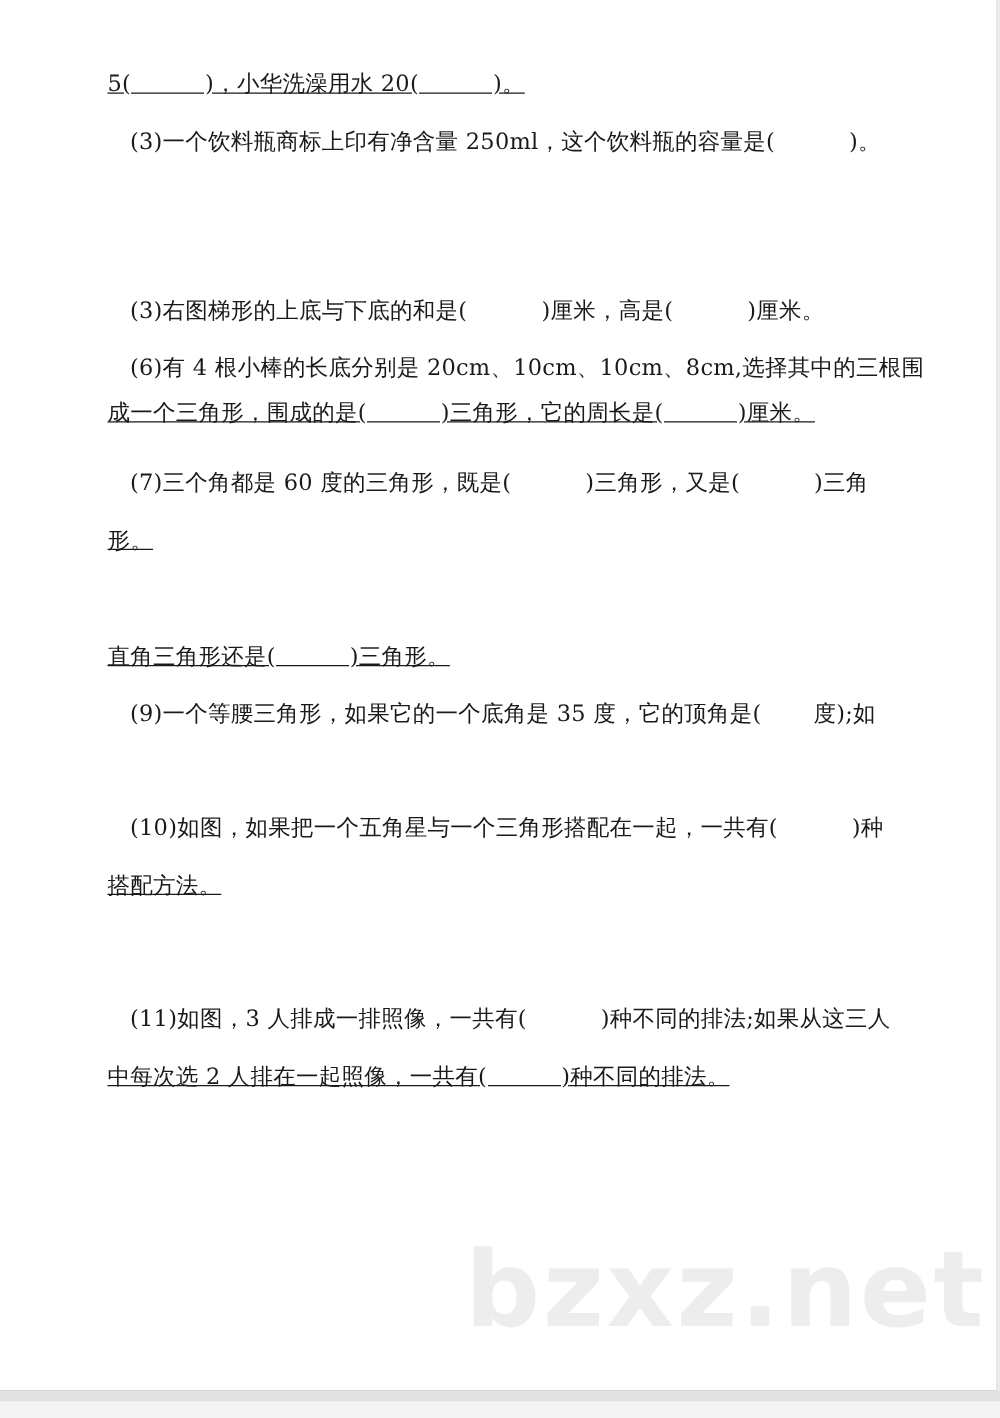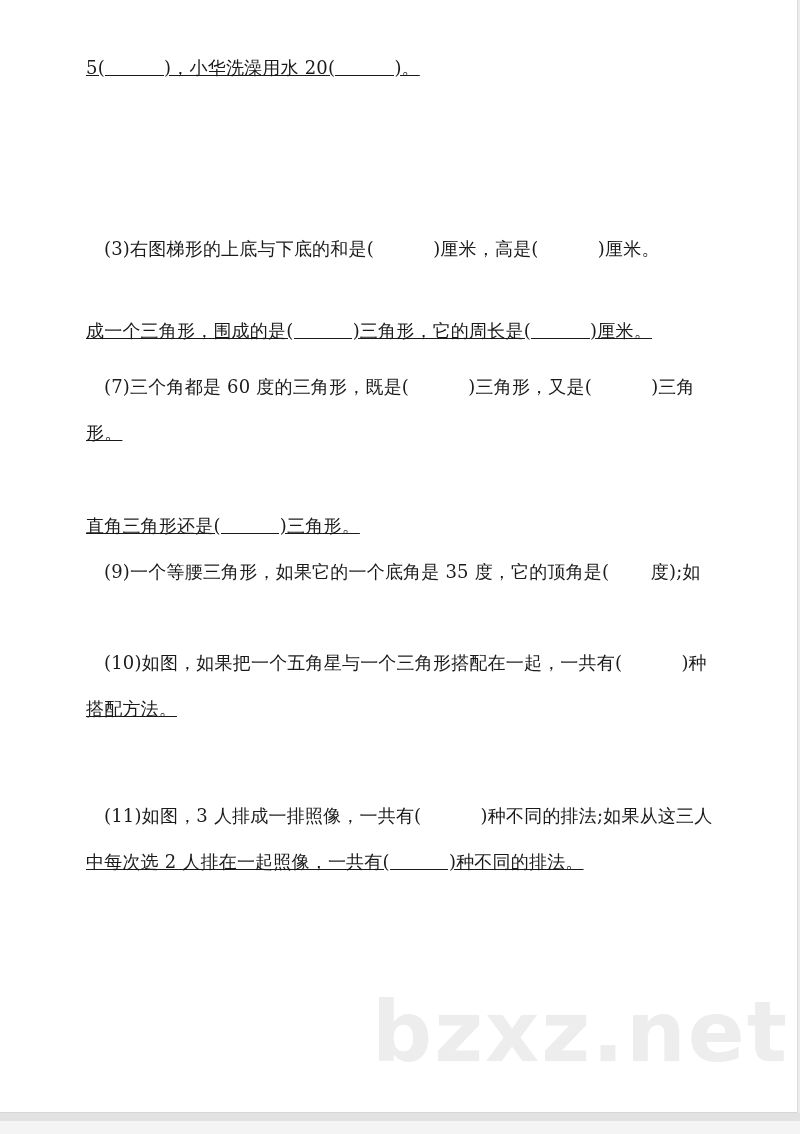--- a/index.html
+++ b/index.html
@@ -39,21 +39,23 @@
     font-family: "DejaVu Sans", "Liberation Sans", sans-serif;
     font-weight: bold; font-size: 84px; line-height: 84px;
     color: #ededed; letter-spacing: 2px;
   }
 </style>
 </head>
 <body>
 
 <div class="page">
   <div class="line flush" style="top:57px">5(          )，小华洗澡用水 20(          )。</div>
+  <div class="line indent" style="top:103px">(3)一个饮料瓶商标上印有净含量 250ml，这个饮料瓶的容量是(          )。</div>
   <div class="line indent" style="top:238px">(3)右图梯形的上底与下底的和是(          )厘米，高是(          )厘米。</div>
+  <div class="line indent" style="top:284px">(6)有 4 根小棒的长底分别是 20cm、10cm、10cm、8cm,选择其中的三根围</div>
   <div class="line flush" style="top:320px">成一个三角形，围成的是(          )三角形，它的周长是(          )厘米。</div>
   <div class="line indent" style="top:376px">(7)三个角都是 60 度的三角形，既是(          )三角形，又是(          )三角</div>
   <div class="line flush" style="top:422px">形。</div>
   <div class="line flush" style="top:515px">直角三角形还是(          )三角形。</div>
   <div class="line indent" style="top:561px">(9)一个等腰三角形，如果它的一个底角是 35 度，它的顶角是(       度);如</div>
   <div class="line indent" style="top:652px">(10)如图，如果把一个五角星与一个三角形搭配在一起，一共有(          )种</div>
   <div class="line flush" style="top:698px">搭配方法。</div>
   <div class="line indent" style="top:805px">(11)如图，3 人排成一排照像，一共有(          )种不同的排法;如果从这三人</div>
   <div class="line flush" style="top:851px">中每次选 2 人排在一起照像，一共有(          )种不同的排法。</div>
 

